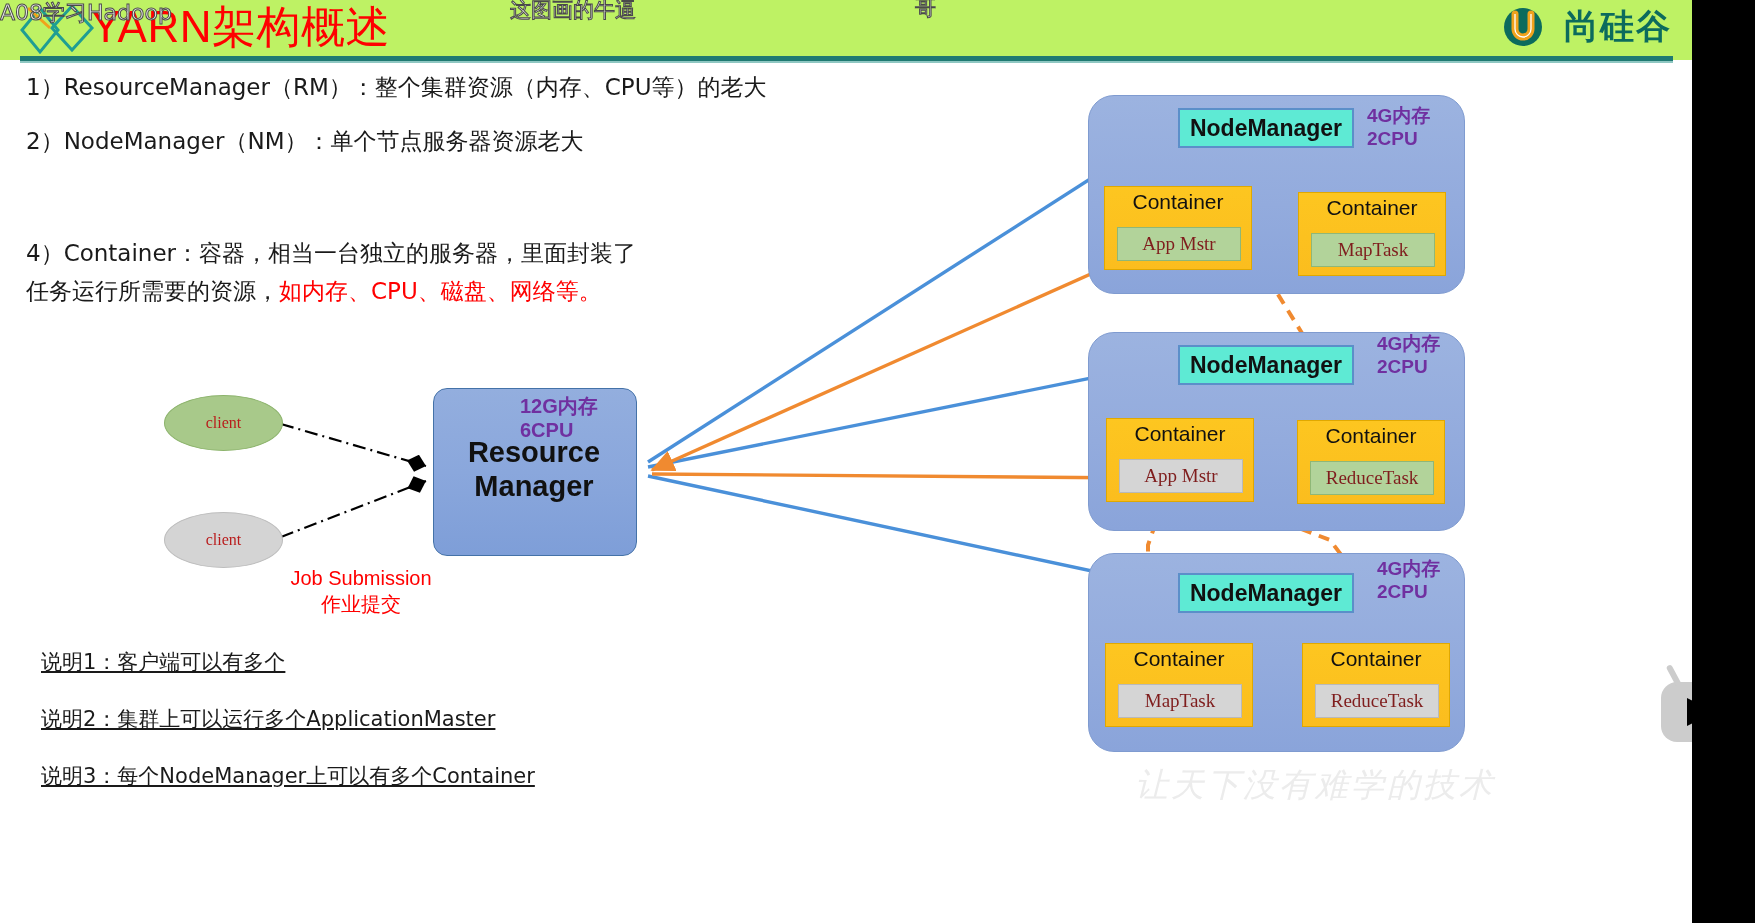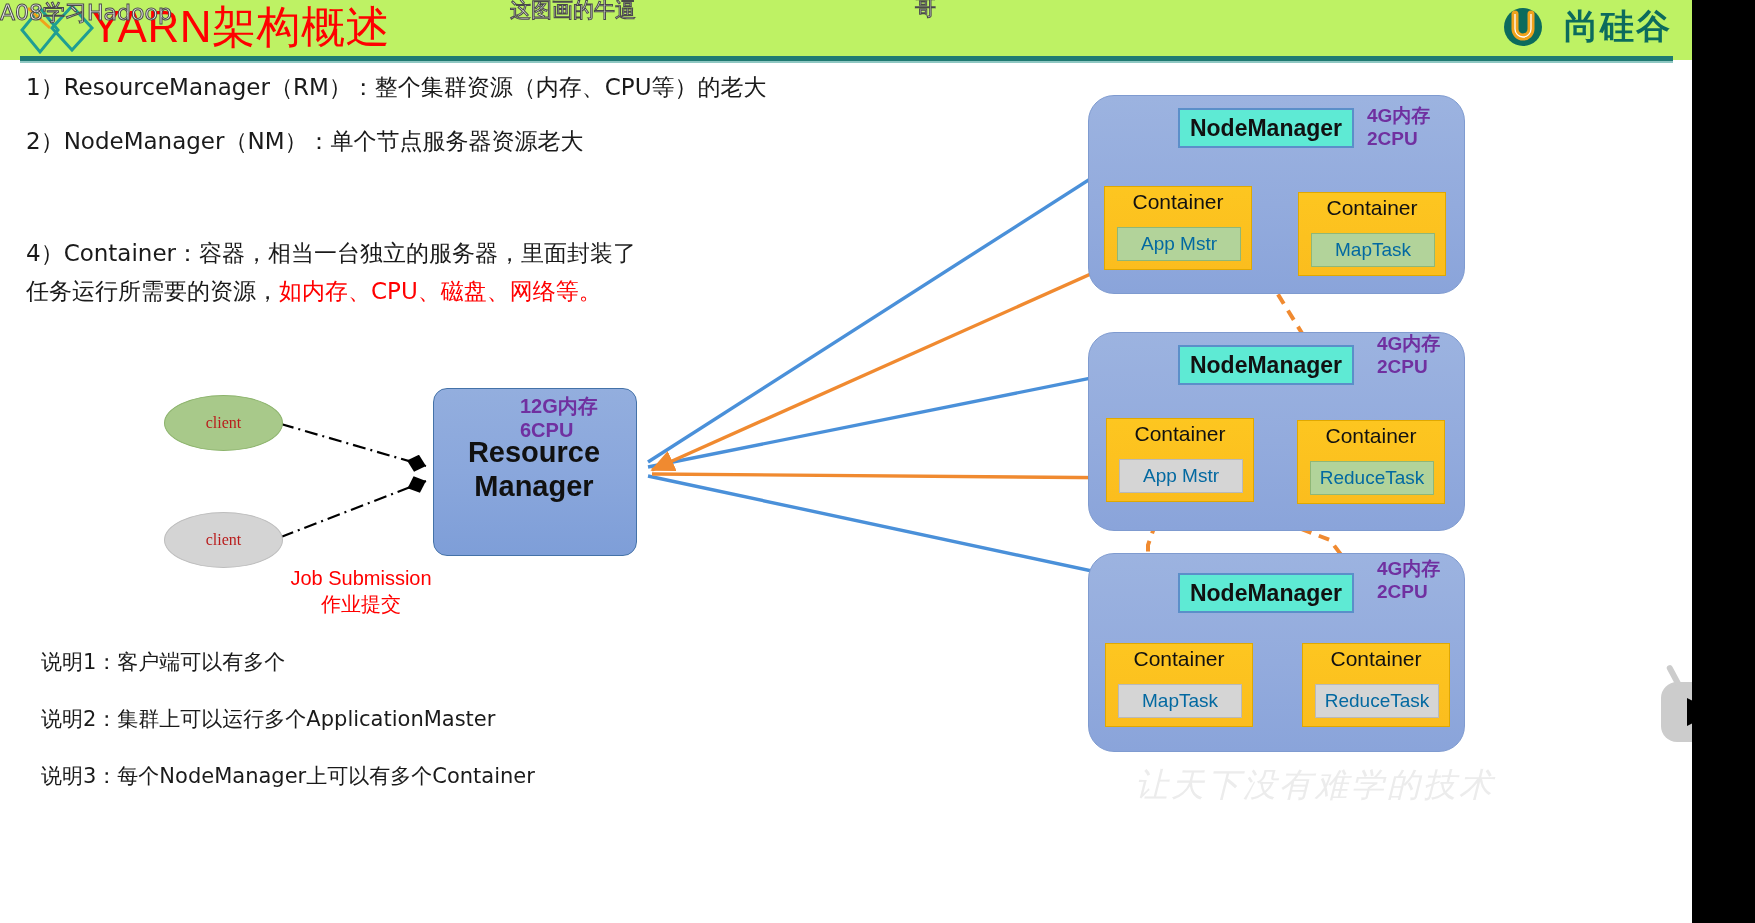--- a/index.html
+++ b/index.html
@@ -24,21 +24,21 @@
   #brand-text{font-size:34px;color:#0c6b5d;font-weight:bold;letter-spacing:2px;
       font-family:"DejaVu Sans",sans-serif;}
 
   
   .bullet{position:absolute;left:26px;font-size:23px;color:#1a1a1a;white-space:nowrap;
       font-family:"DejaVu Sans",sans-serif;}
   .red{color:#ff0000;}
 
   
   .note{position:absolute;left:41px;font-size:21px;color:#1a1a1a;white-space:nowrap;
-      font-family:"DejaVu Sans",sans-serif;}
+      font-family:"DejaVu Sans",sans-serif;text-decoration:underline;}
 
   
   #rm-box{position:absolute;left:433px;top:388px;width:202px;height:166px;
       border-radius:14px;border:1px solid #4472a8;
       background:linear-gradient(180deg,#93aede 0%,#8aa7dc 50%,#7e9ed8 100%);}
   #rm-title{position:absolute;left:433px;top:436px;width:202px;text-align:center;
       font-size:29px;font-weight:bold;color:#111;line-height:1.17;
       font-family:"Liberation Sans",sans-serif;}
   #rm-cap{position:absolute;left:520px;top:394px;width:130px;text-align:left;
       font-size:20px;font-weight:bold;color:#7030a0;line-height:1.22;
@@ -74,21 +74,21 @@
   #nm2-cap{left:1377px;top:333px;}
   #nm3-cap{left:1377px;top:558px;}
 
   .container{position:absolute;width:146px;height:82px;
       background:linear-gradient(180deg,#fdc620 0%,#fcc11f 55%,#fbbd1e 100%);
       border:1px solid #e0a800;}
   .container .ctitle{position:absolute;left:0;top:3px;width:100%;text-align:center;
       font-size:21px;color:#111;font-family:"Liberation Sans",sans-serif;}
   .task{position:absolute;left:12px;bottom:8px;width:122px;height:32px;
       display:flex;align-items:center;justify-content:center;
-      font-size:19px;color:#0369a1;font-family:Liberation Sans, sans-serif;}
+      font-size:19px;color:#7f1d1d;font-family:Liberation Serif, serif;}
   .task.green{background:#b2d39a;border:1px solid #8fb777;}
   .task.gray{background:#d5d5d5;border:1px solid #b9b9b9;}
 
   #c1a{left:1104px;top:186px;}
   #c1b{left:1298px;top:192px;}
   #c2a{left:1106px;top:418px;}
   #c2b{left:1297px;top:420px;}
   #c3a{left:1105px;top:643px;}
   #c3b{left:1302px;top:643px;}
 

